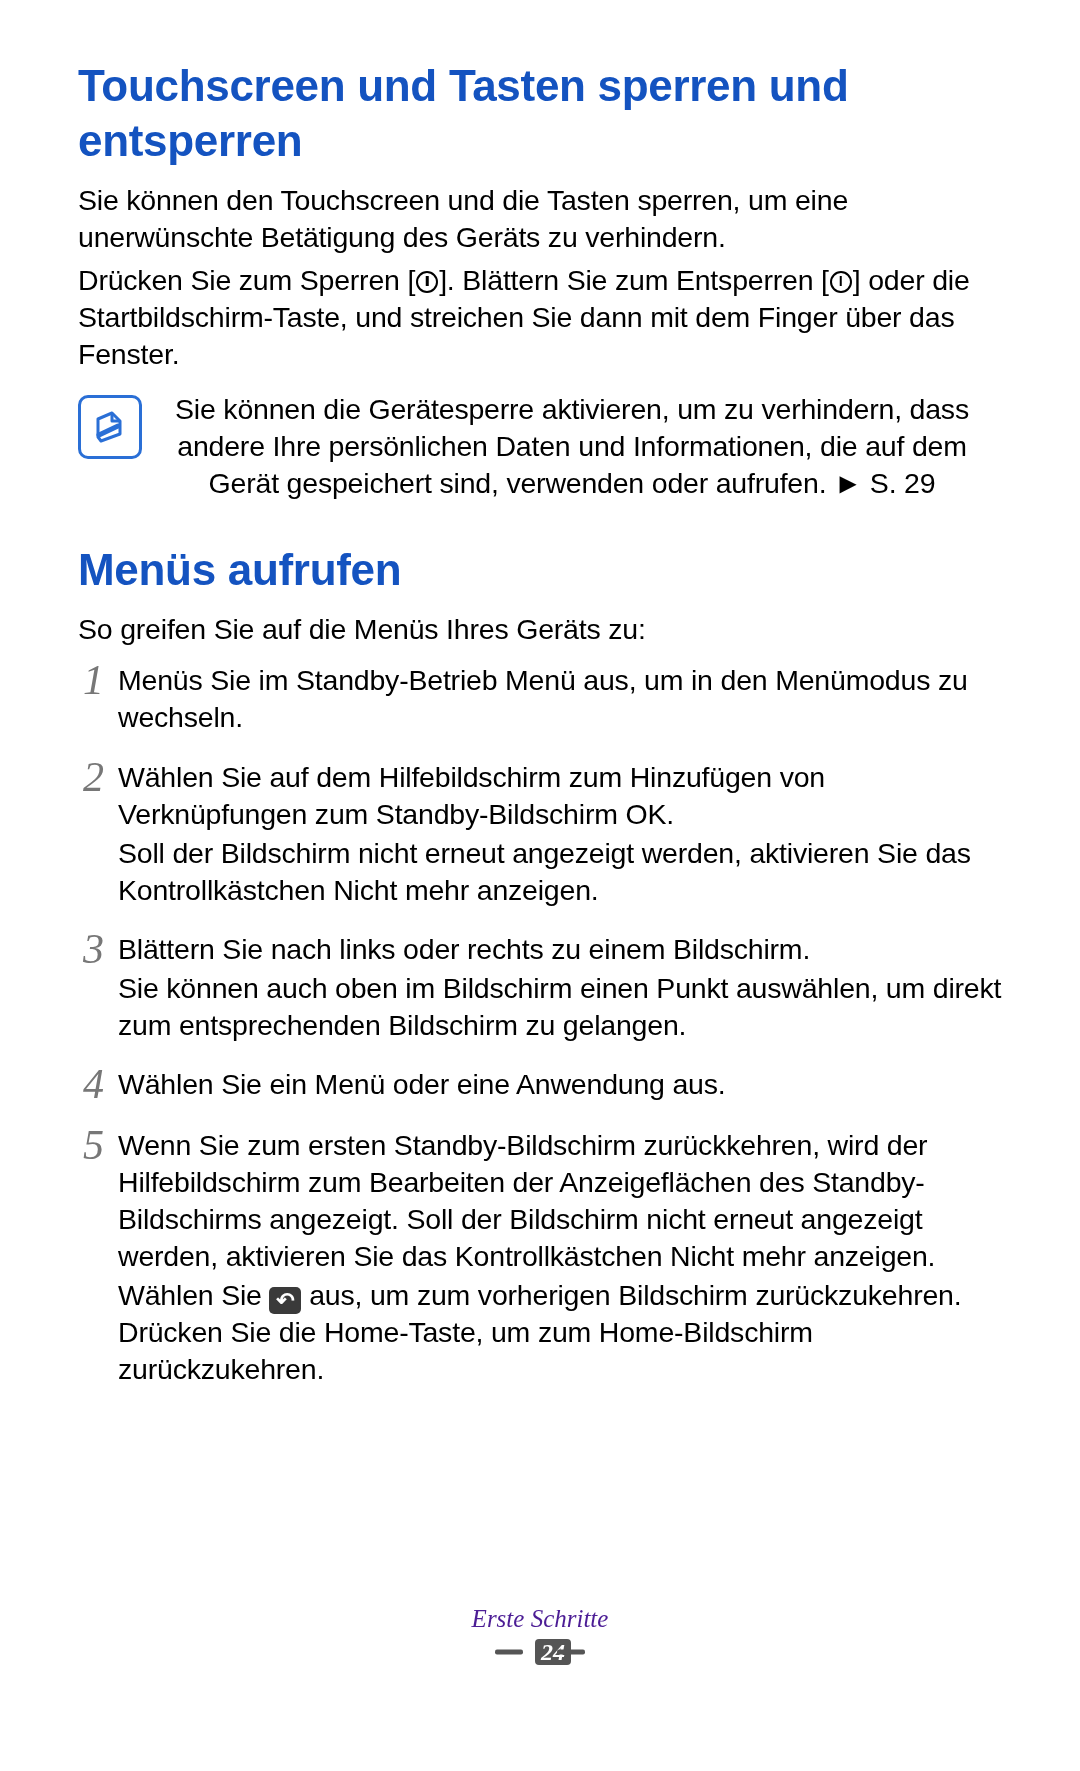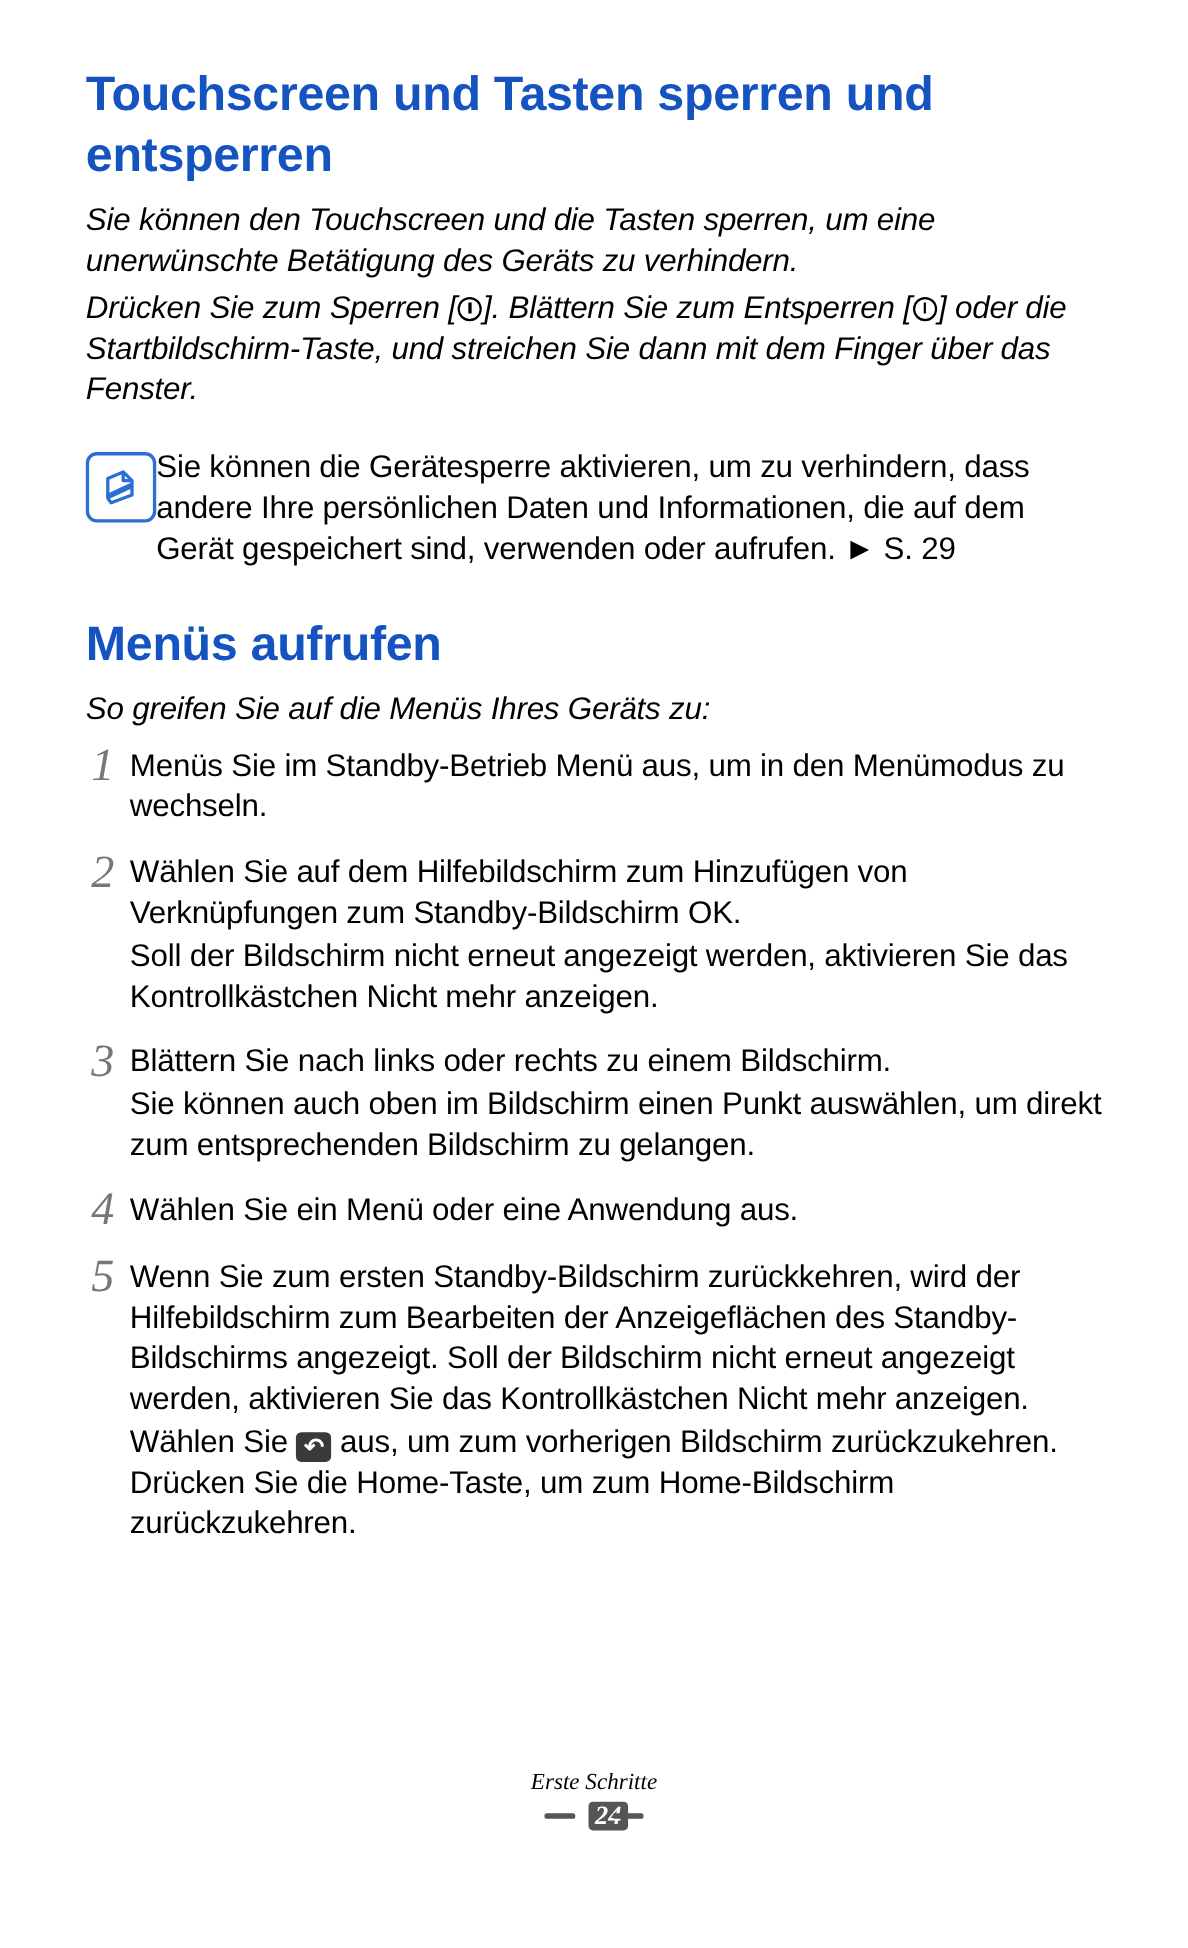--- a/index.html
+++ b/index.html
@@ -26,21 +26,20 @@
     line-height: 1.25;
     margin: 0 0 14px 0;
     letter-spacing: -0.3px;
   }
   p.body {
     font-size: 28.5px;
     line-height: 1.30;
     margin: 0 0 6px 0;
     font-weight: 400;
     letter-spacing: -0.2px;
-    font-style: italic;
   }
   p.body.tight {
     margin-bottom: 0;
   }
   .power-icon {
     display: inline-block;
     width: 22px;
     height: 22px;
     border: 2.5px solid #000;
     border-radius: 50%;
@@ -55,22 +54,23 @@
     width: 2.5px;
     height: 10px;
     background: #000;
     top: 3px;
     left: 50%;
     transform: translateX(-50%);
   }
   .note-box {
     display: flex;
     align-items: flex-start;
-    margin-top: 34px;
+    margin-top: 18px;
     margin-bottom: 40px;
+    text-align: center;
   }
   .note-icon {
     flex: 0 0 58px;
     width: 58px;
     height: 58px;
     border: 3px solid #2a6fd6;
     border-radius: 10px;
     display: flex;
     align-items: center;
     justify-content: center;
@@ -127,22 +127,22 @@
   }
   .footer {
     position: absolute;
     bottom: 100px;
     left: 0;
     width: 100%;
     text-align: center;
   }
   .footer-section {
     font-style: italic;
-    font-size: 21px;
-    color: #000000;
+    font-size: 25px;
+    color: #4c1d95;
     font-family: Georgia, "Times New Roman", serif;
     margin-bottom: 4px;
   }
   .page-num-wrap {
     display: inline-block;
     position: relative;
     width: 90px;
     height: 30px;
   }
   .page-num-bg-l, .page-num-bg-r {

